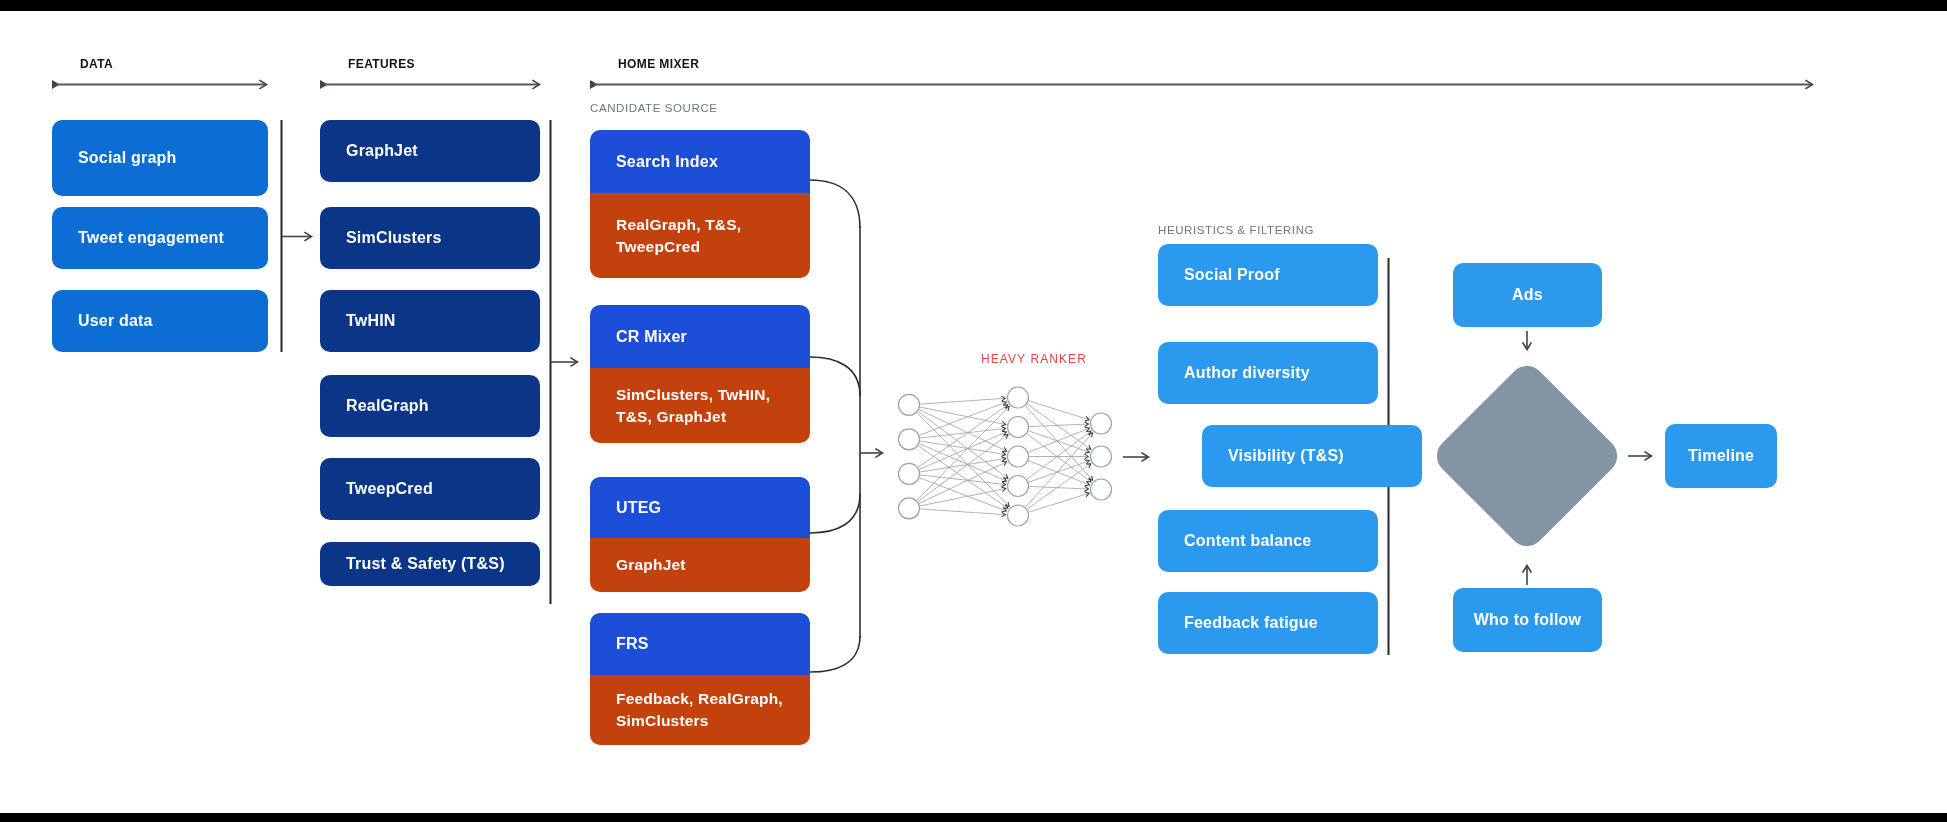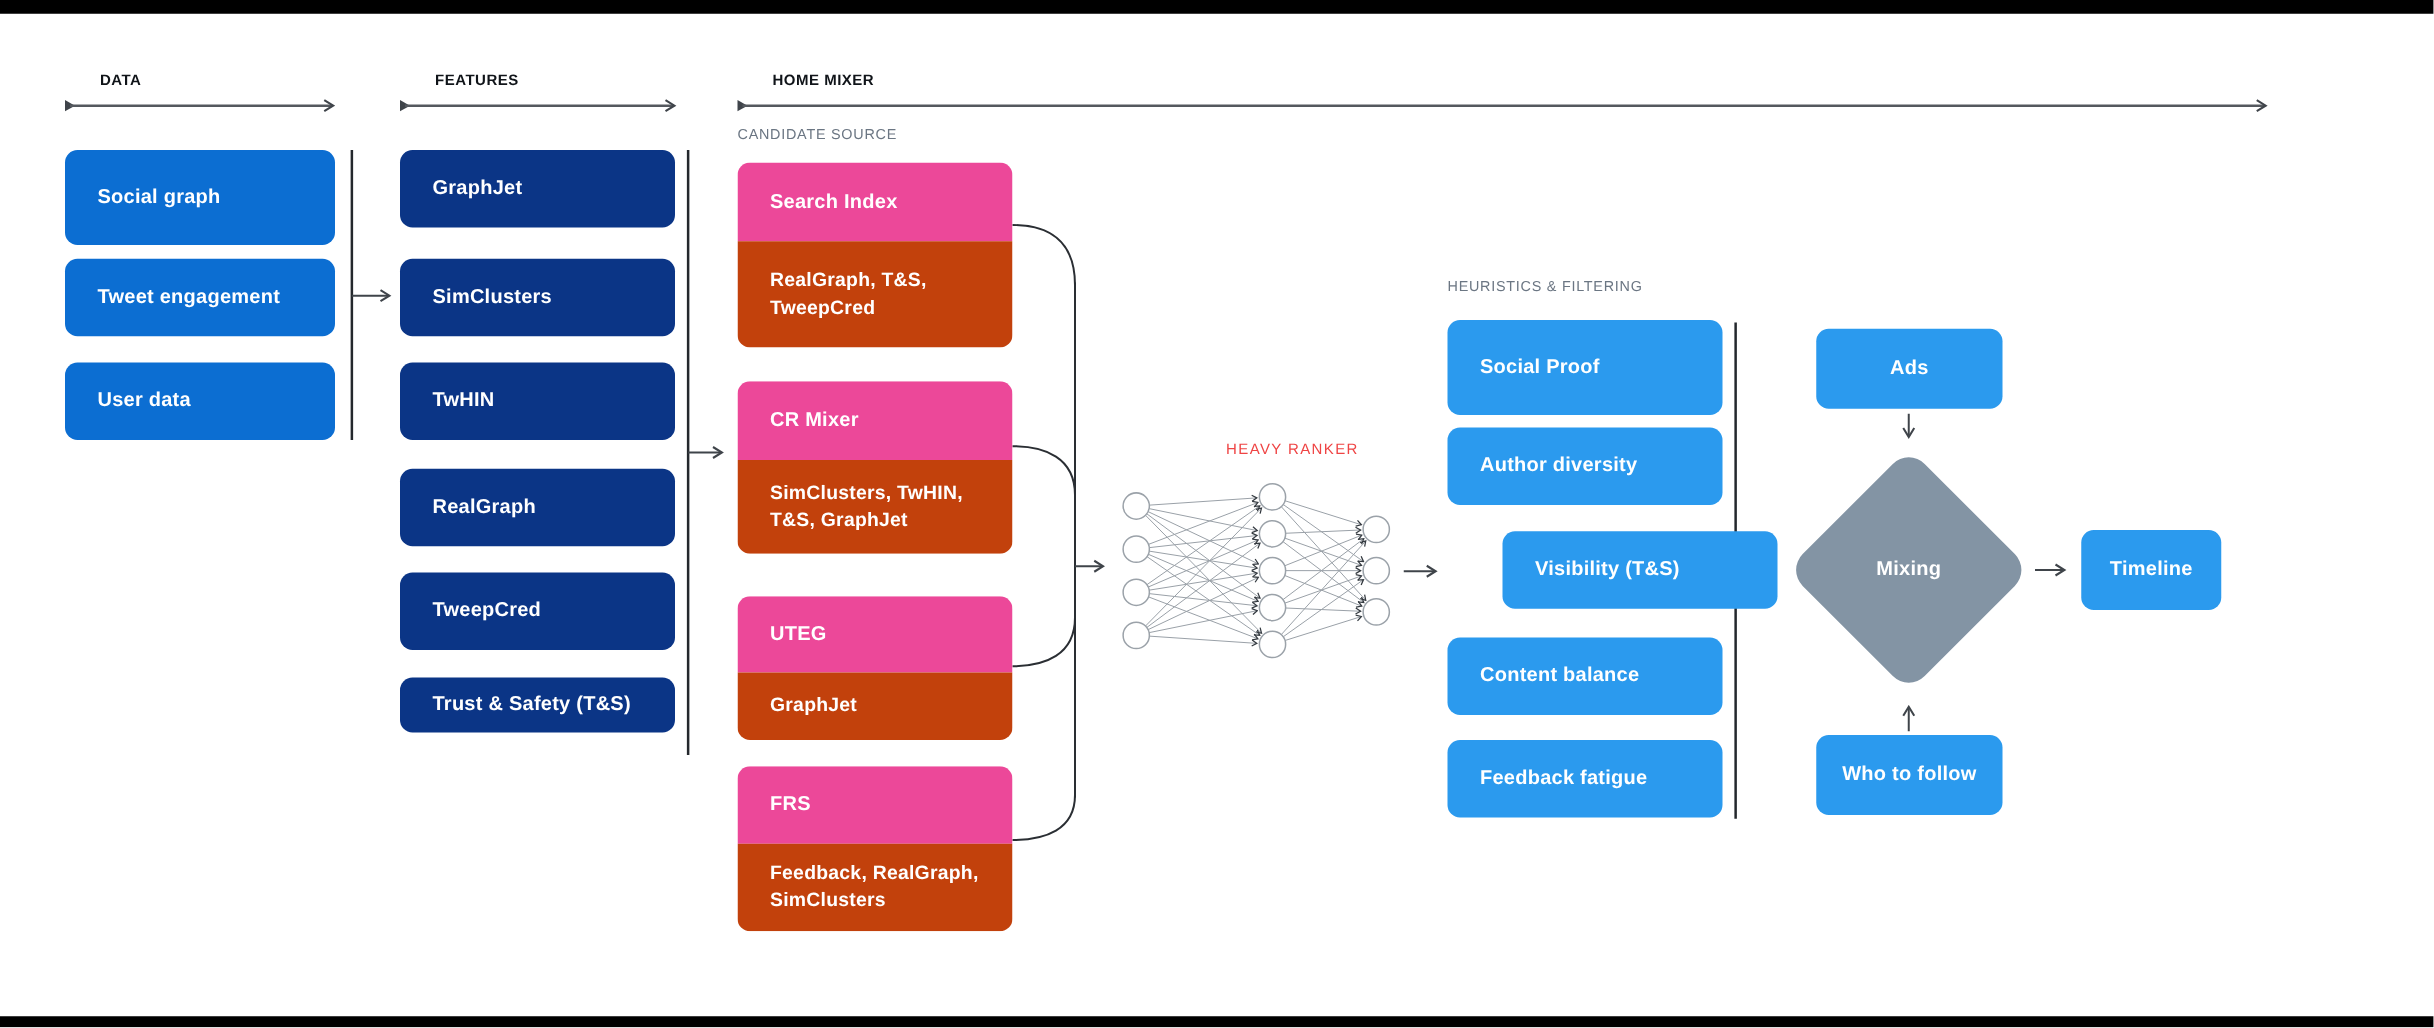--- a/index.html
+++ b/index.html
@@ -12,21 +12,21 @@
   .sec-label { position:absolute; font-size:12px; font-weight:bold; color:#101419; letter-spacing:.4px; white-space:nowrap;margin-left:28px; }
   .sub-label { position:absolute; font-size:11.5px; font-weight:normal; color:#6B7683; letter-spacing:.6px; white-space:nowrap; }
   .ranker-label { position:absolute; font-size:12px; color:#ef4444; letter-spacing:1.1px; width:160px; text-align:right; white-space:nowrap; }
   .box { position:absolute; border-radius:10px; color:#ffffff; font-size:16px; font-weight:bold;
          display:flex; align-items:center; padding-left:26px; letter-spacing:.2px; }
   .box.center { justify-content:center; padding-left:0; }
   .blue  { background:#0C6ED2; }
   .navy  { background:#0B3586; }
   .hx    { background:#2B9AEE; }
   .group { position:absolute; border-radius:10px; overflow:hidden; display:flex; flex-direction:column; }
-  .group .hd  { background:#ec4899; color:#fff; font-size:16px; font-weight:bold; letter-spacing:.2px;
+  .group .hd  { background:#1d4ed8; color:#fff; font-size:16px; font-weight:bold; letter-spacing:.2px;
                 display:flex; align-items:center; padding-left:26px; flex:0 0 auto; }
   .group .sub { background:#c2410c; color:#fff; font-size:15.5px; font-weight:bold; letter-spacing:.2px;
                 line-height:22px; display:flex; flex-direction:column; justify-content:center; padding-left:26px; flex:1 1 auto; }
   .diamond { position:absolute; left:1458px; top:387px; width:138px; height:138px;
              background:#8394A4; border-radius:18px; transform:rotate(45deg); }
   .diamond-label { position:absolute; left:1458px; top:387px; width:138px; height:138px;
                    display:flex; align-items:center; justify-content:center;
                    color:#fff; font-size:16px; font-weight:bold; letter-spacing:.2px; }
 </style>
 </head>
@@ -206,43 +206,40 @@
   <div class="group" style="left:590px; top:613px; width:220px; height:132px;">
     <div class="hd" style="height:62px;">
       <span>FRS</span>
     </div>
     <div class="sub">
       <span>Feedback, RealGraph,</span>
       <span>SimClusters</span>
     </div>
   </div>
 
-  <div class="box hx" style="left:1158px; top:256px; width:220px; height:76px;">
+  <div class="box hx" style="left:1158px; top:244px; width:220px; height:62px;">
     <span>Social Proof</span>
   </div>
   <div class="box hx" style="left:1158px; top:342px; width:220px; height:62px;">
     <span>Author diversity</span>
   </div>
   <div class="box hx" style="left:1158px; top:425px; width:220px; height:62px;margin-left:44px;">
     <span>Visibility (T&amp;S)</span>
   </div>
   <div class="box hx" style="left:1158px; top:510px; width:220px; height:62px;">
     <span>Content balance</span>
   </div>
   <div class="box hx" style="left:1158px; top:592px; width:220px; height:62px;">
     <span>Feedback fatigue</span>
   </div>
 
   <div class="box hx center" style="left:1453px; top:263px; width:149px; height:64px;">
     <span>Ads</span>
   </div>
   <div class="diamond"></div>
-  <div class="diamond-label">
-    <span>Mixing</span>
-  </div>
   <div class="box hx center" style="left:1453px; top:588px; width:149px; height:64px;">
     <span>Who to follow</span>
   </div>
   <div class="box hx center" style="left:1665px; top:424px; width:112px; height:64px;">
     <span>Timeline</span>
   </div>
 
 </div>
 
 </body></html>

